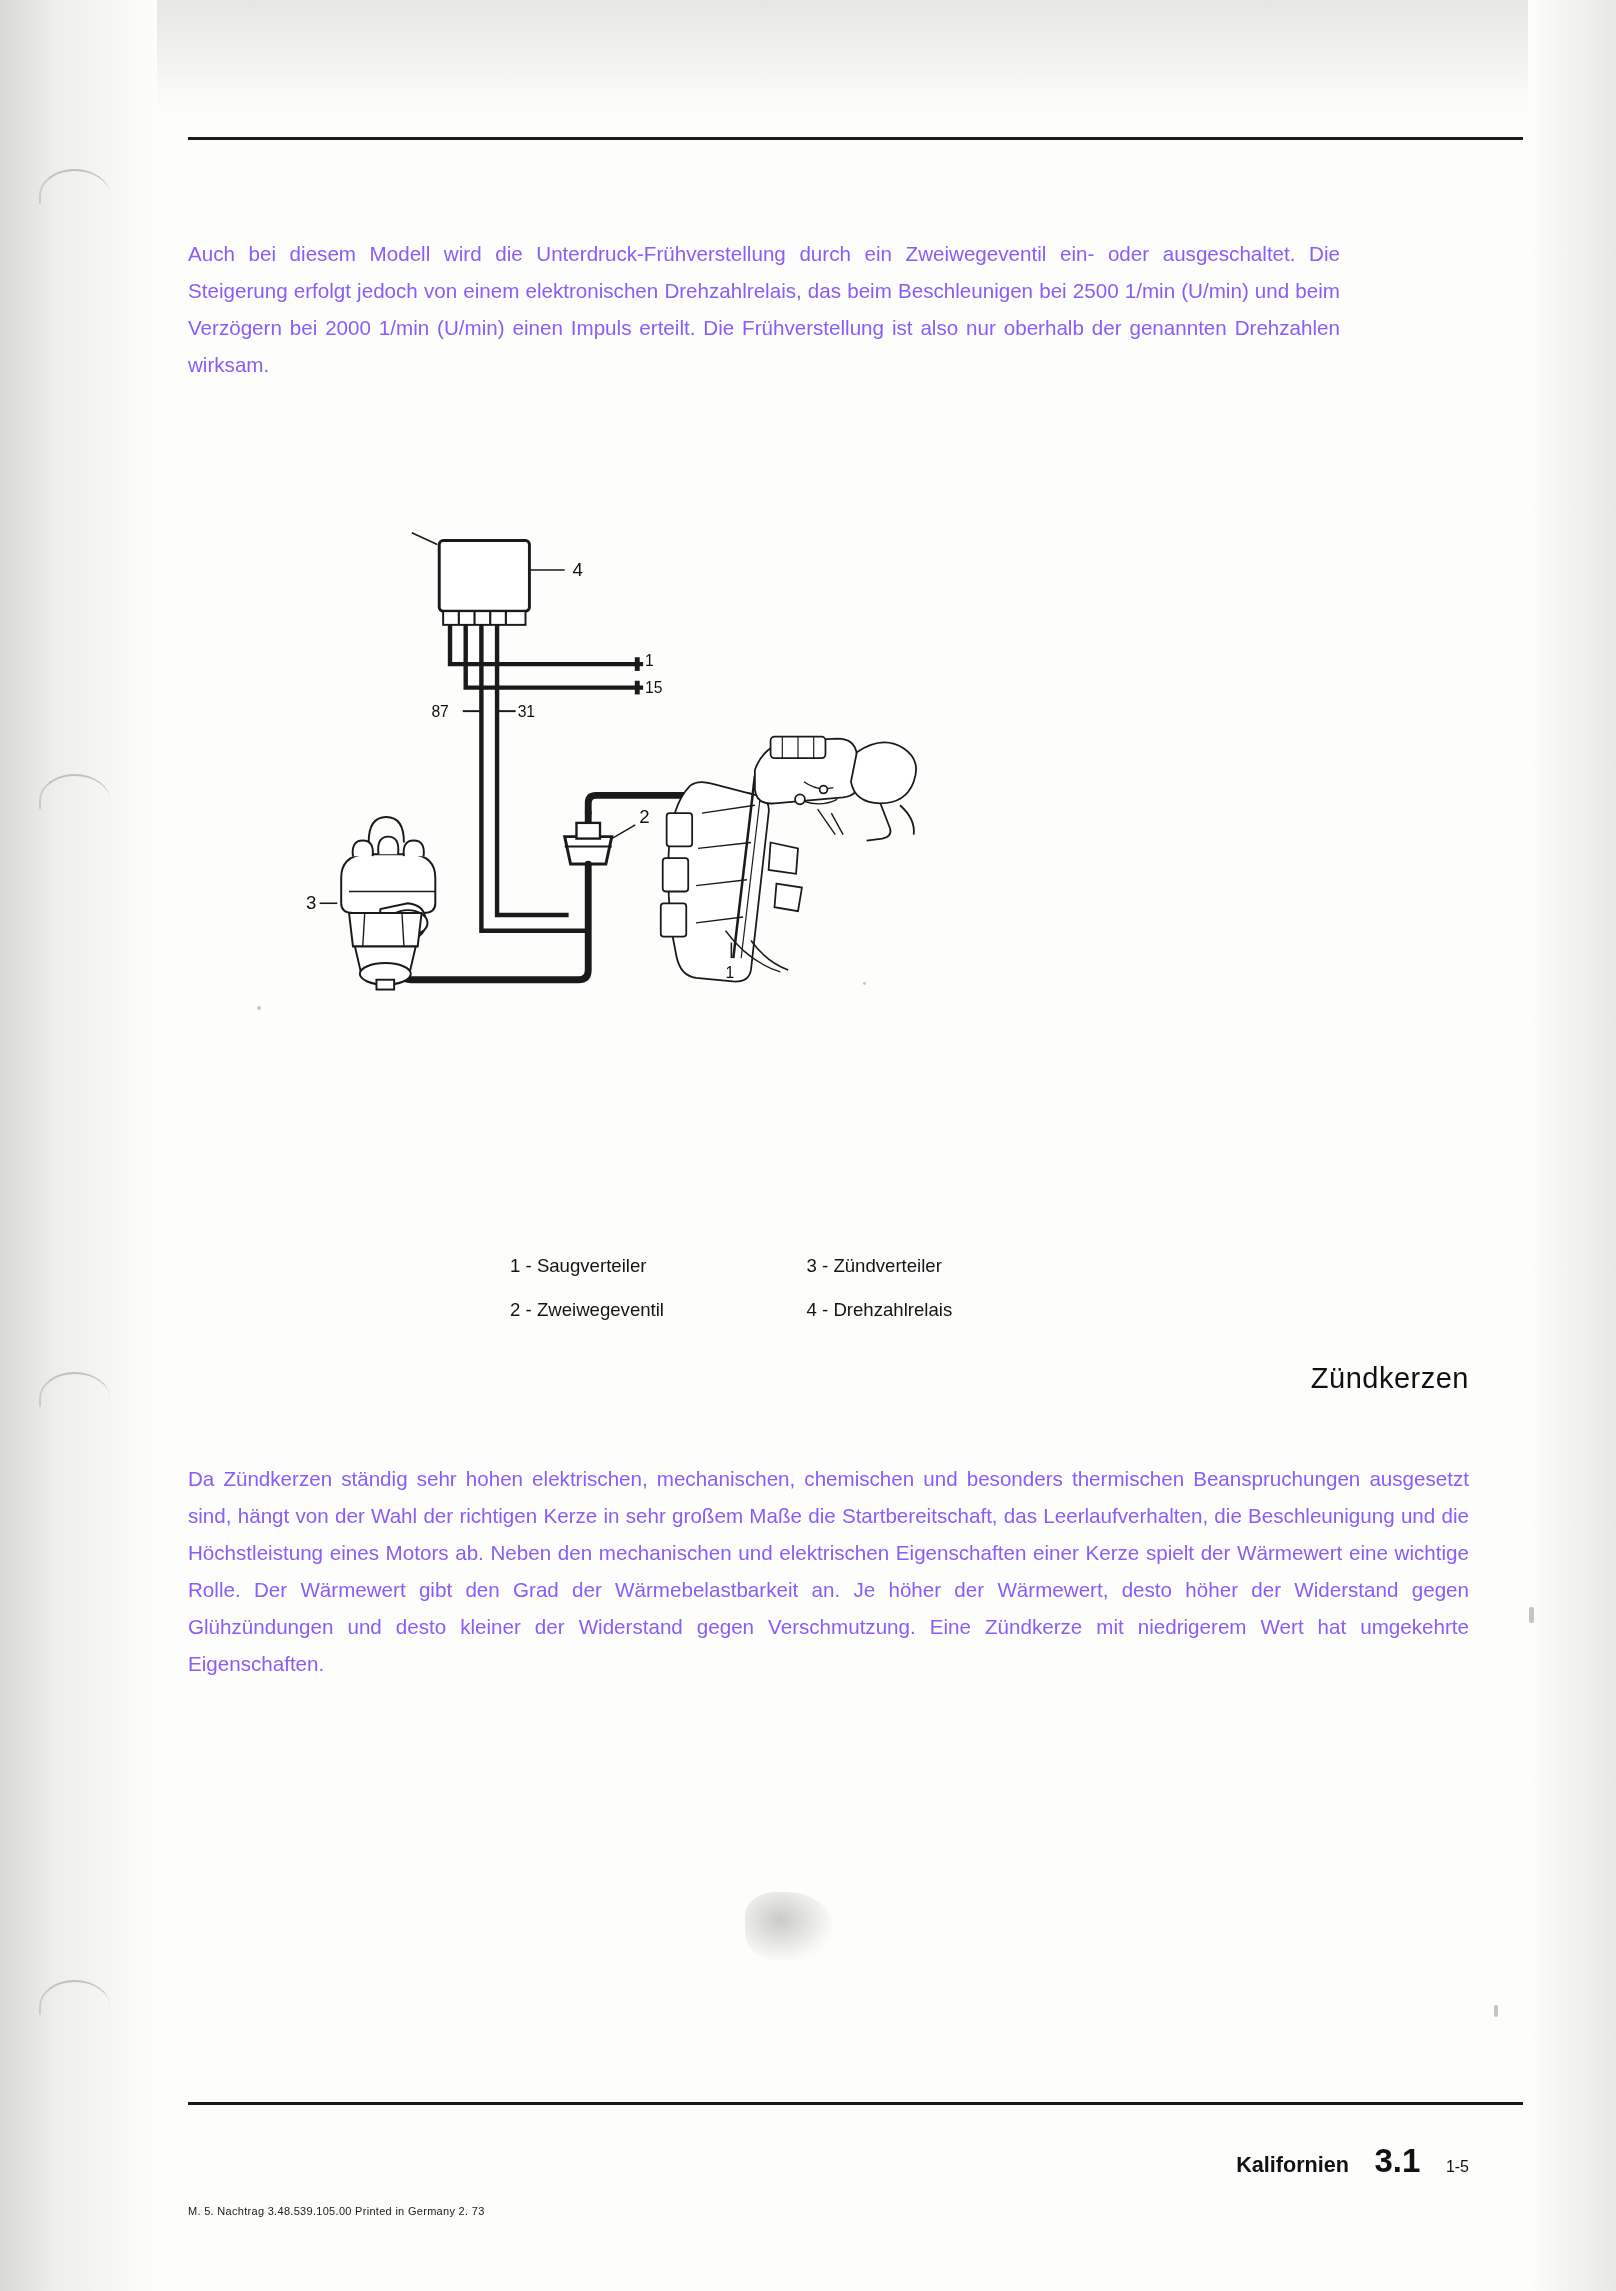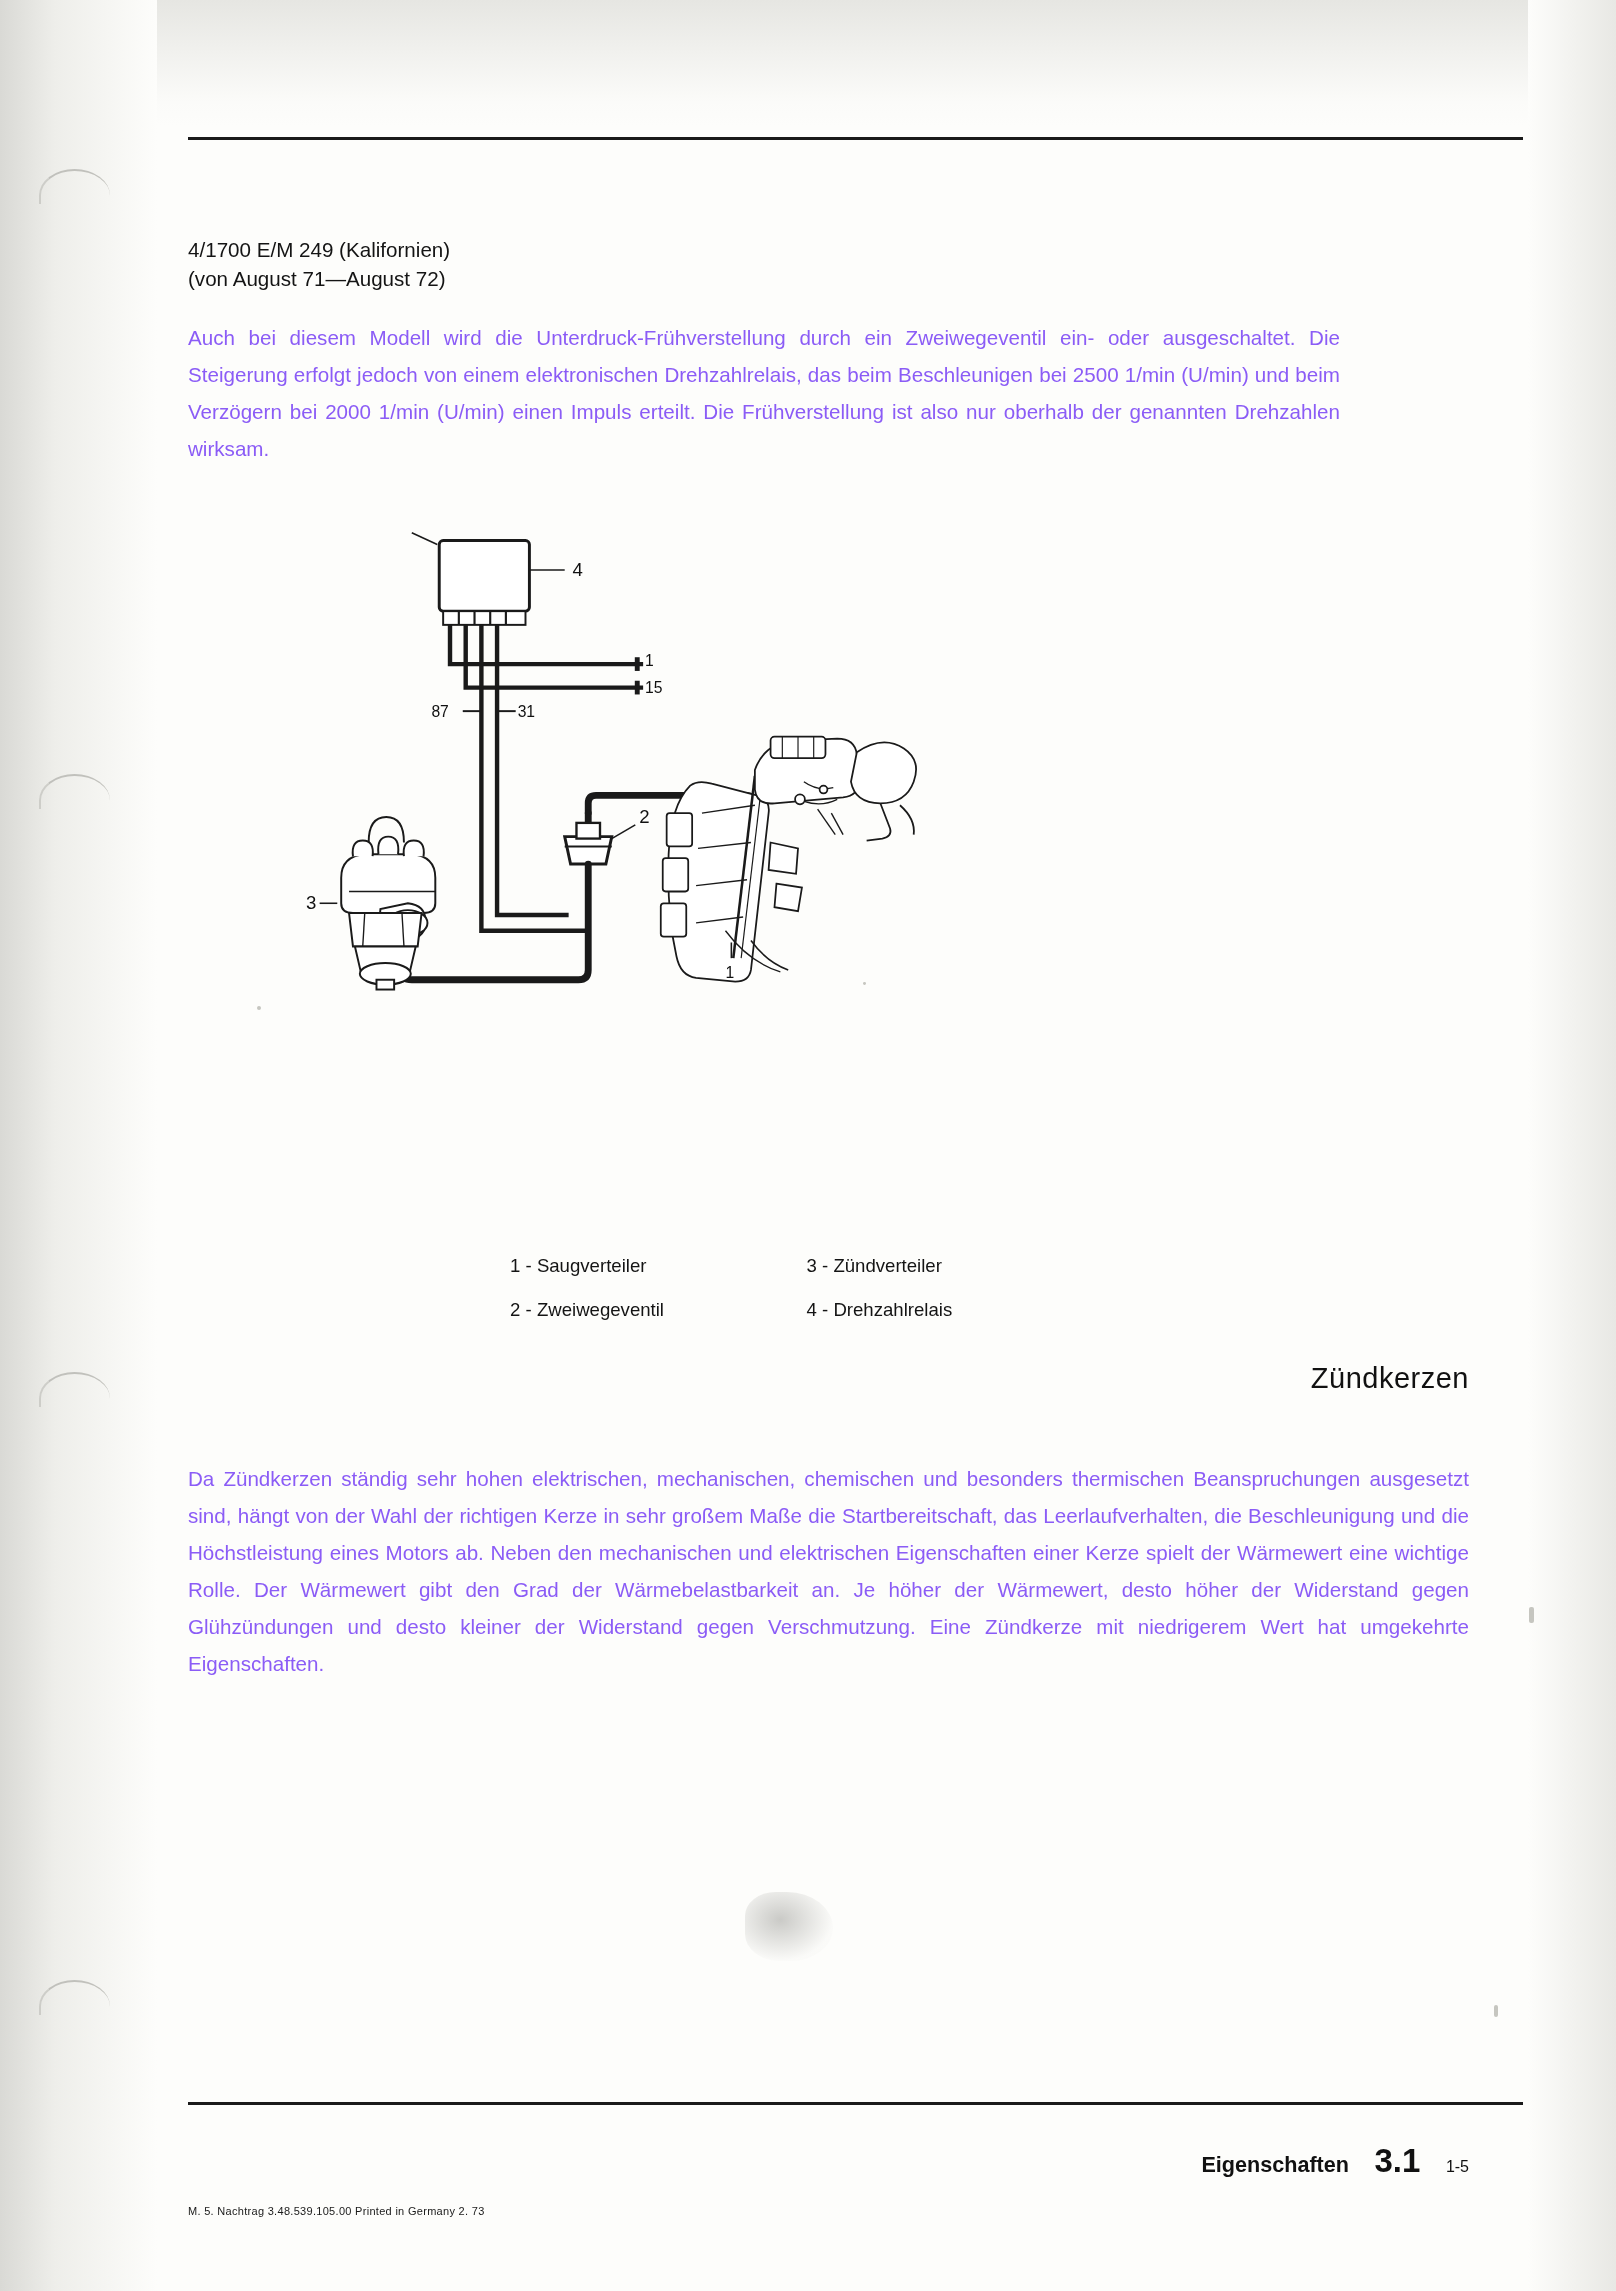--- a/index.html
+++ b/index.html
@@ -236,24 +236,20 @@
   <div class="scan-shade-right"></div>
 
   <div class="punch" style="top:169px;"></div>
   <div class="punch" style="top:774px;"></div>
   <div class="punch" style="top:1372px;"></div>
   <div class="punch" style="top:1980px;"></div>
 
   <div class="rule-top"></div>
 
   <div class="content">
-    <div class="model-line">
-      <div>4/1700 E/M 249 (Kalifornien)</div>
-      <div>(von August 71—August 72)</div>
-    </div>
     <p class="para intro">Auch bei diesem Modell wird die Unterdruck-Frühverstellung durch ein Zweiwegeventil ein- oder ausgeschaltet. Die Steigerung erfolgt jedoch von einem elektronischen Drehzahlrelais, das beim Beschleunigen bei 2500 1/min (U/min) und beim Verzögern bei 2000 1/min (U/min) einen Impuls erteilt. Die Frühverstellung ist also nur oberhalb der genannten Drehzahlen wirksam.</p>
   </div>
 
   <div class="figure">
     <svg width="1059" height="696" viewBox="0 0 1080 710" xmlns="http://www.w3.org/2000/svg">
       <g fill="none" stroke="#1a1a1a" stroke-width="2.2">
 
         <rect x="148" y="22" width="92" height="72" rx="4" fill="#ffffff" stroke="#1a1a1a" stroke-width="3"></rect>
         <rect x="152" y="94" width="84" height="14" fill="#ffffff" stroke="#1a1a1a" stroke-width="2"></rect>
         <line x1="168" y1="94" x2="168" y2="108"></line>
@@ -402,20 +398,20 @@
   </div>
 
   <div class="smudge"></div>
   <div class="speck" style="left:257px;top:1006px;width:3.9px;height:3.9px;"></div>
   <div class="speck" style="left:863px;top:982px;width:2.9px;height:2.9px;"></div>
   <div class="speck" style="left:1529px;top:1607px;width:4.9px;height:15.7px;border-radius:2px;"></div>
   <div class="speck" style="left:1494px;top:2005px;width:3.9px;height:11.8px;border-radius:2px;"></div>
 
   <div class="rule-bottom"></div>
   <div class="footer-right">
-    <span class="footer-label">Eigenschaften</span>
+    <span class="footer-label">Kalifornien</span>
     <span class="footer-chapter">3.1</span>
     <span class="footer-page">1-5</span>
   </div>
   <div class="footer-left">M.  5. Nachtrag   3.48.539.105.00   Printed in Germany   2. 73</div>
 
 </div>
 
 
 </body></html>

